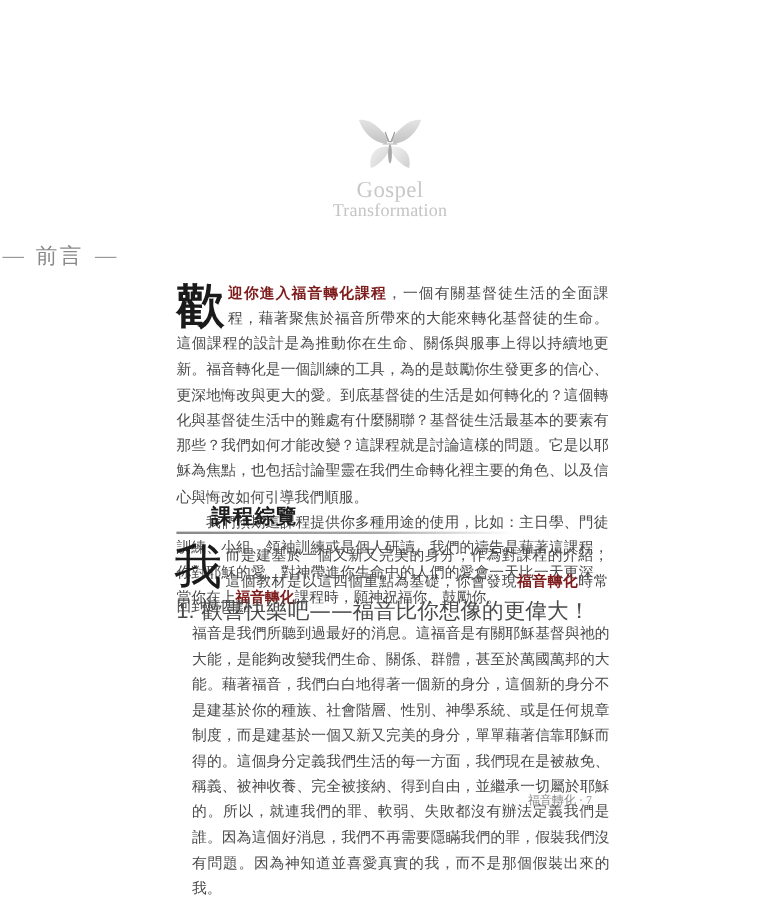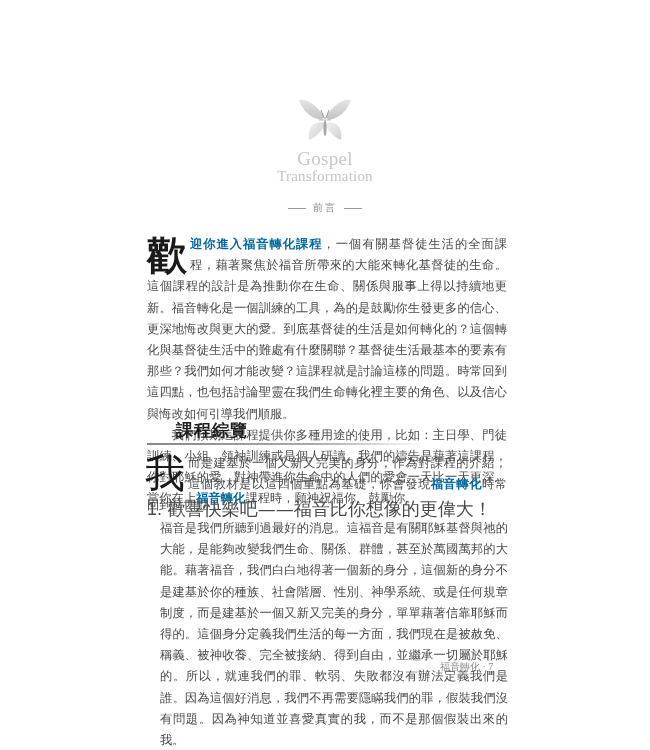--- a/index.html
+++ b/index.html
@@ -7,28 +7,28 @@
          font-family:"DejaVu Sans","Liberation Sans",sans-serif; color:#3a3a3a; }
   .page { position:absolute; left:0; top:0; width:528px; height:750px; background:#fff; }
 
   .logo { position:absolute; left:0; width:650px; top:96px; text-align:center; }
   .butterfly { display:block; margin:0 auto; width:60px; height:50px; }
   .brand1 { font-family:"Liberation Serif","DejaVu Serif",serif; font-size:19px; color:#c8c8c8;
             line-height:19px; margin-top:3px; letter-spacing:0.3px; }
   .brand2 { font-family:"Liberation Serif","DejaVu Serif",serif; font-size:15px; color:#c4c4c4;
             line-height:16px; letter-spacing:0.2px; }
 
-  .preface-title { position:absolute; left:0; width:650px; top:201px; text-align:center;
-                   font-size:10px; color:#8a8a8a; letter-spacing:2px; }
+  .preface-title { position:absolute; left:0; width:650px; top:201px; 
+                   font-size:18px; color:#8a8a8a; letter-spacing:2px; }
   .preface-title .dash { display:inline-block; width:18px; height:1px; background:#9a9a9a;
                          vertical-align:middle; margin:0 2px; }
 
   .body { position:absolute; left:147px; width:360px; font-size:12.3px; line-height:21.2px;
           color:#4a4a4a; text-align:justify; }
-  .body b { color:#0369a1; }
+  .body b { color:#7f1d1d; }
   .p1 { top:234px; }
   .dropcap { float:left; font-size:40px; line-height:40px; margin:1px 3px 0 0; color:#1a1a1a;
              font-weight:bold; }
   .dropcap2 { float:left; font-size:40px; line-height:40px; margin:0px 3px 0 -2px; color:#1a1a1a; }
   .indent { text-indent:2em; }
 
   .section-h { position:absolute; left:147px; top:419px; font-size:17px; font-weight:bold;
                color:#1e1e1e; letter-spacing:1px;margin-left:29px; }
   .section-line { position:absolute; left:147px; top:443px; width:280px; height:2px;
                   background:linear-gradient(to right,#888 0%,#aaa 60%,rgba(255,255,255,0) 100%); }
@@ -70,21 +70,21 @@
     <div class="brand2">Transformation</div>
   </div>
 
   <div class="preface-title">
     <span class="dash"></span>
     <span>前言</span>
     <span class="dash"></span>
   </div>
 
   <div class="body p1">
-    <span class="dropcap">歡</span><b>迎你進入福音轉化課程</b><span>，一個有關基督徒生活的全面課程，藉著聚焦於福音所帶來的大能來轉化基督徒的生命。這個課程的設計是為推動你在生命、關係與服事上得以持續地更新。福音轉化是一個訓練的工具，為的是鼓勵你生發更多的信心、更深地悔改與更大的愛。到底基督徒的生活是如何轉化的？這個轉化與基督徒生活中的難處有什麼關聯？基督徒生活最基本的要素有那些？我們如何才能改變？這課程就是討論這樣的問題。時常回到這四點，也包括討論聖靈在我們生命轉化裡主要的角色、以及信心與悔改如何引導我們順服。</span>
+    <span class="dropcap">歡</span><b>迎你進入福音轉化課程</b><span>，一個有關基督徒生活的全面課程，藉著聚焦於福音所帶來的大能來轉化基督徒的生命。這個課程的設計是為推動你在生命、關係與服事上得以持續地更新。福音轉化是一個訓練的工具，為的是鼓勵你生發更多的信心、更深地悔改與更大的愛。到底基督徒的生活是如何轉化的？這個轉化與基督徒生活中的難處有什麼關聯？基督徒生活最基本的要素有那些？我們如何才能改變？這課程就是討論這樣的問題。它是以耶穌為焦點，也包括討論聖靈在我們生命轉化裡主要的角色、以及信心與悔改如何引導我們順服。</span>
     <div class="indent"><span>我們預期這課程提供你多種用途的使用，比如：主日學、門徒訓練、小組、領袖訓練或是個人研讀。我們的禱告是藉著這課程，你對耶穌的愛、對神帶進你生命中的人們的愛會一天比一天更深。當你在上</span><b>福音轉化</b><span>課程時，願神祝福你、鼓勵你。</span></div>
   </div>
 
   <div class="section-h">課程綜覽</div>
   <div class="section-line"></div>
 
   <div class="body p3">
     <span class="dropcap2">我</span><span>而是建基於一個又新又完美的身分，作為對課程的介紹，這個教材是以這四個重點為基礎，你會發現</span><b>福音轉化</b><span>時常回到這四點：</span>
   </div>
 

